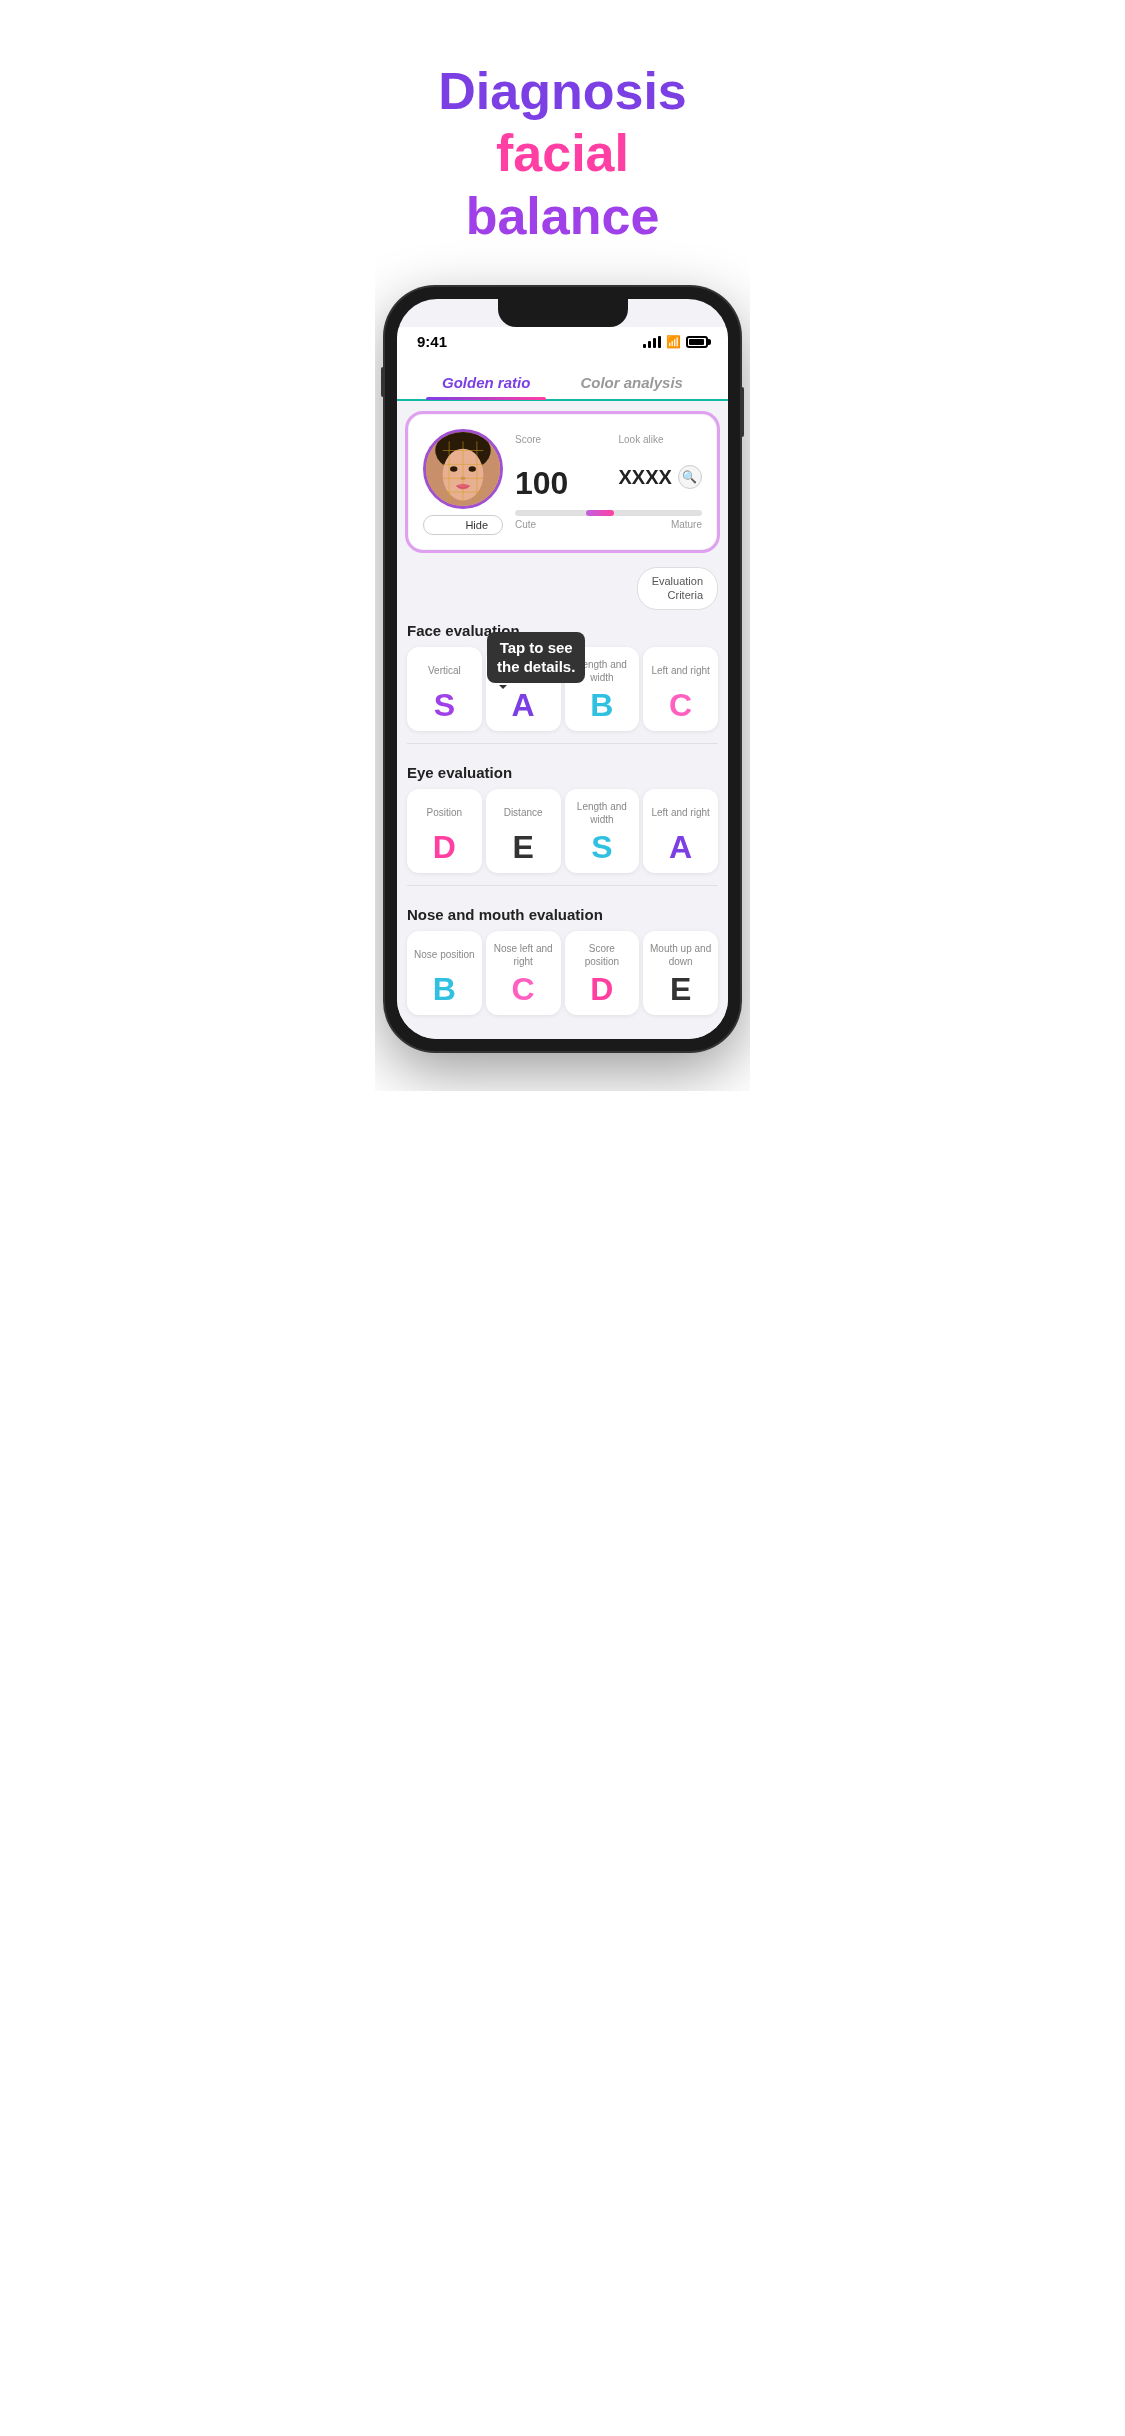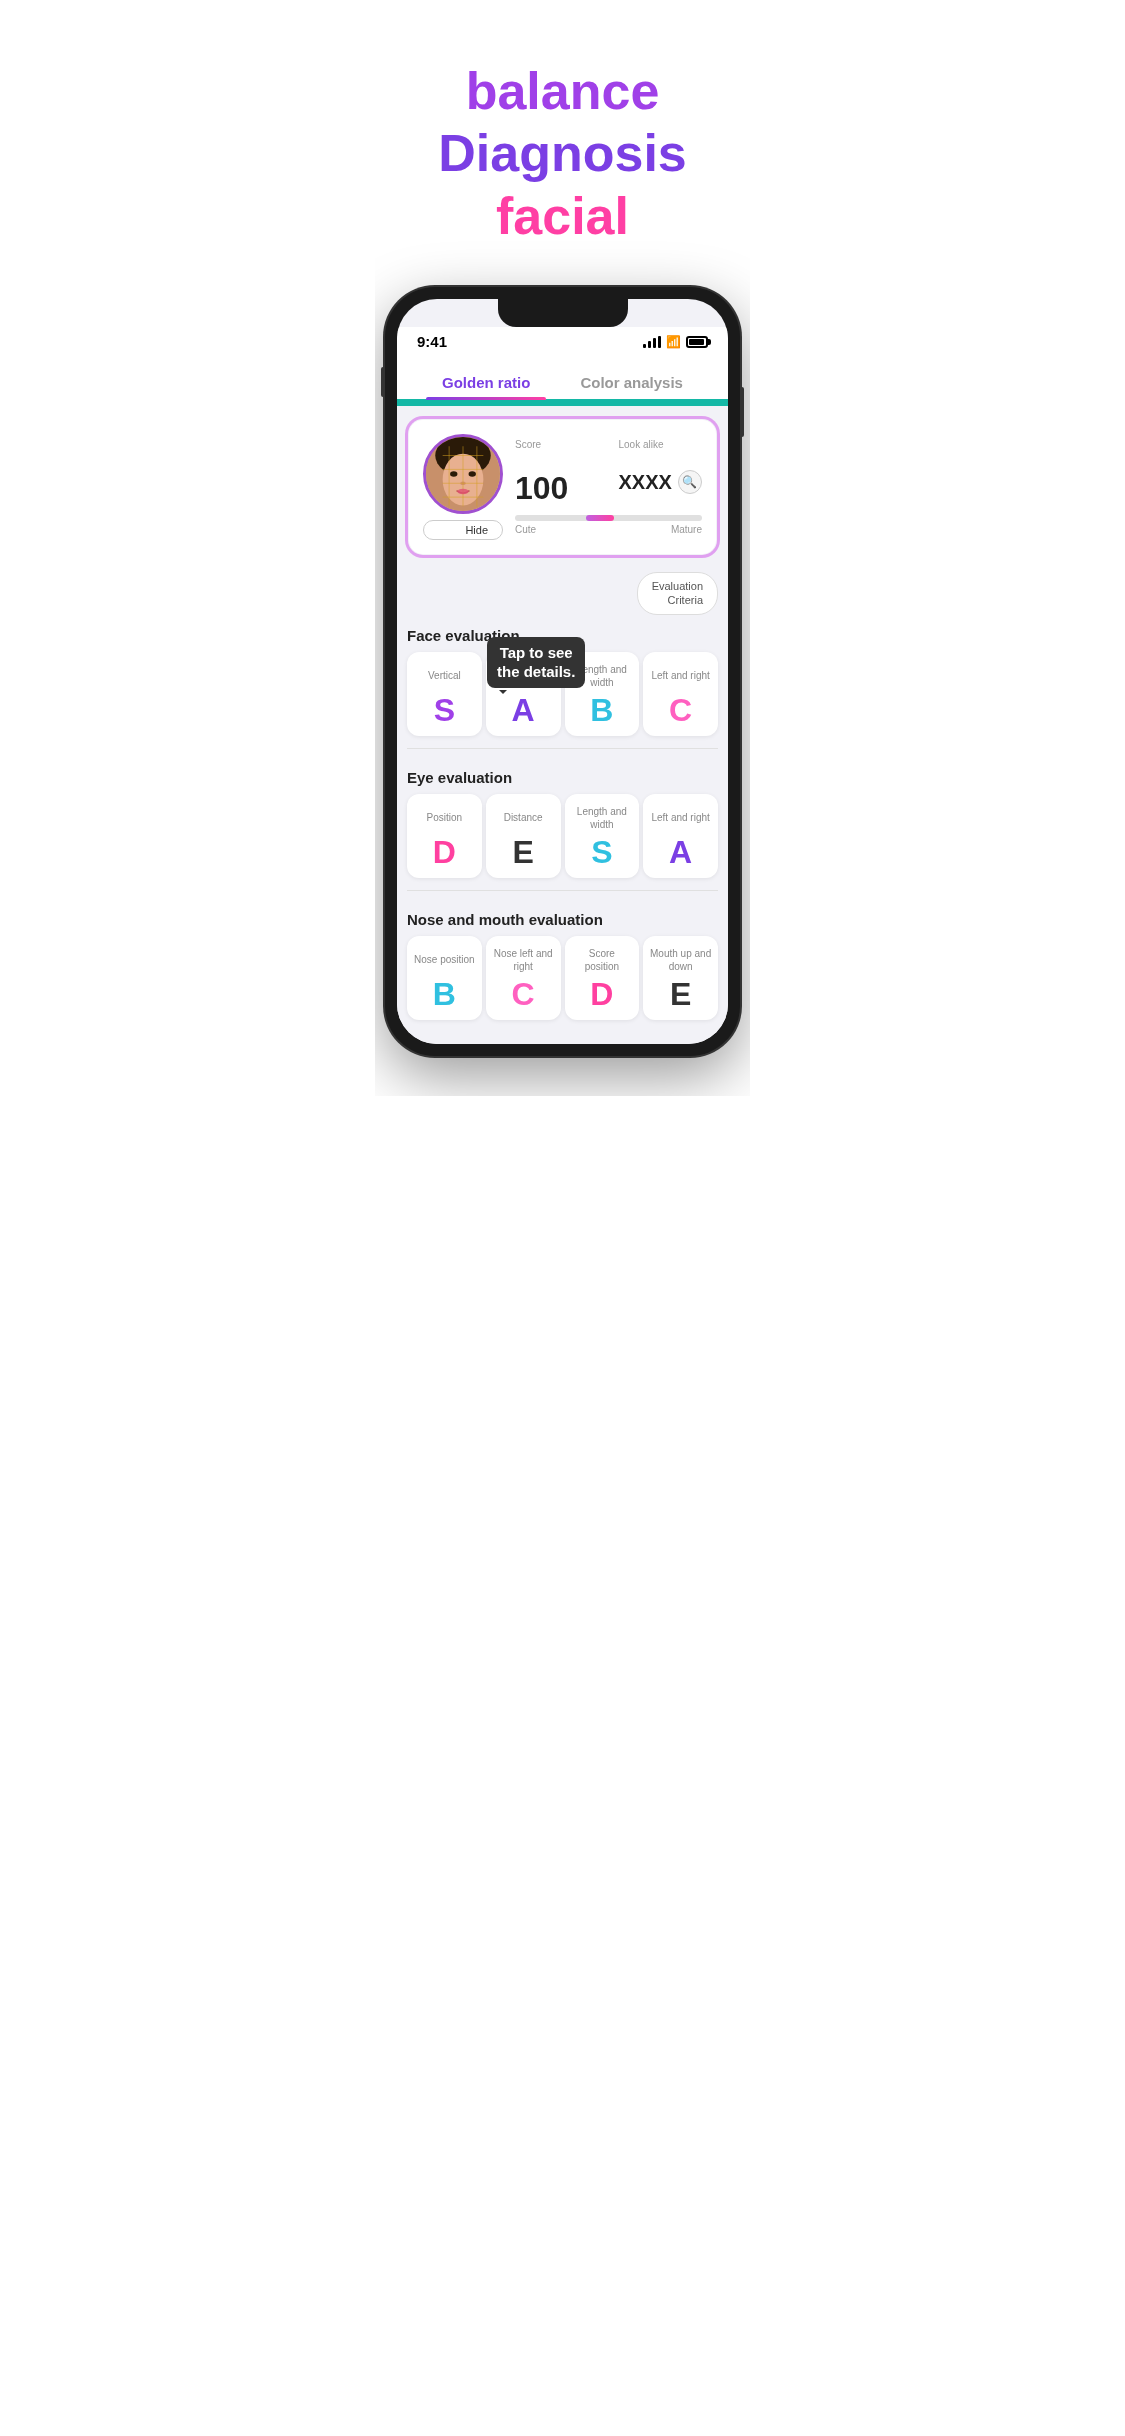--- a/index.html
+++ b/index.html
@@ -178,21 +178,22 @@
       background: #f2f2f7;
       min-height: 600px;
     }
 
     
     .tabs {
       background: #fff;
       display: flex;
       justify-content: space-around;
       padding: 12px 20px 0;
-      border-bottom: 7px solid #14b8a6;
+      border-bottom: 2px solid #14b8a6;
+      font-style: italic;
     }
 
     .tab {
       padding: 8px 16px;
       font-size: 15px;
       font-weight: 600;
       color: #999;
       cursor: pointer;
       position: relative;
     }
@@ -453,26 +454,26 @@
       height: 20px;
     }
   </style>
 </head>
 <body>
 
 <div class="page-wrapper">
 
   <div class="hero-title">
     <div>
-      <span class="word-balance">balance</span>
-    </div>
-    <div>
       <span class="word-diagnosis">Diagnosis</span>
       <span> </span>
       <span class="word-facial">facial</span>
+    </div>
+    <div>
+      <span class="word-balance">balance</span>
     </div>
   </div>
 
   <div class="phone-frame-wrapper">
     <div class="phone-frame">
       <div class="phone-screen">
 
         <div class="notch"></div>
 
         <div class="status-bar">

